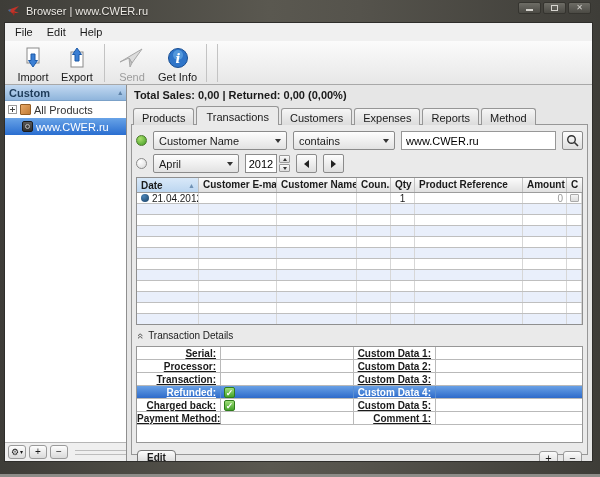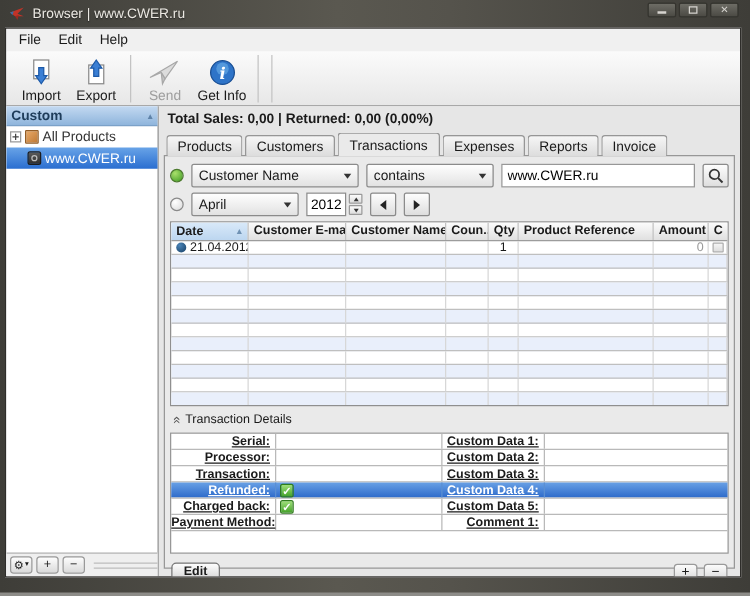--- a/index.html
+++ b/index.html
@@ -247,25 +247,25 @@
           <div class="small-btn">−</div>
           <div class="grip"></div>
         </div>
       </div>
 
       <div class="main">
         <div class="stats">Total Sales: 0,00 | Returned: 0,00 (0,00%)</div>
 
         <div class="tabstrip">
           <div class="tab">Products</div>
+          <div class="tab active">Transactions</div>
           <div class="tab">Customers</div>
-          <div class="tab active">Transactions</div>
           <div class="tab">Expenses</div>
           <div class="tab">Reports</div>
-          <div class="tab">Invoice</div>
+          <div class="tab">Method</div>
         </div>
 
         <div class="panel">
 
           <div class="frow">
             <span class="radio on"></span>
             <div class="combo combo-field">
               <span>Customer Name</span>
               <span class="arrow"></span>
             </div>

